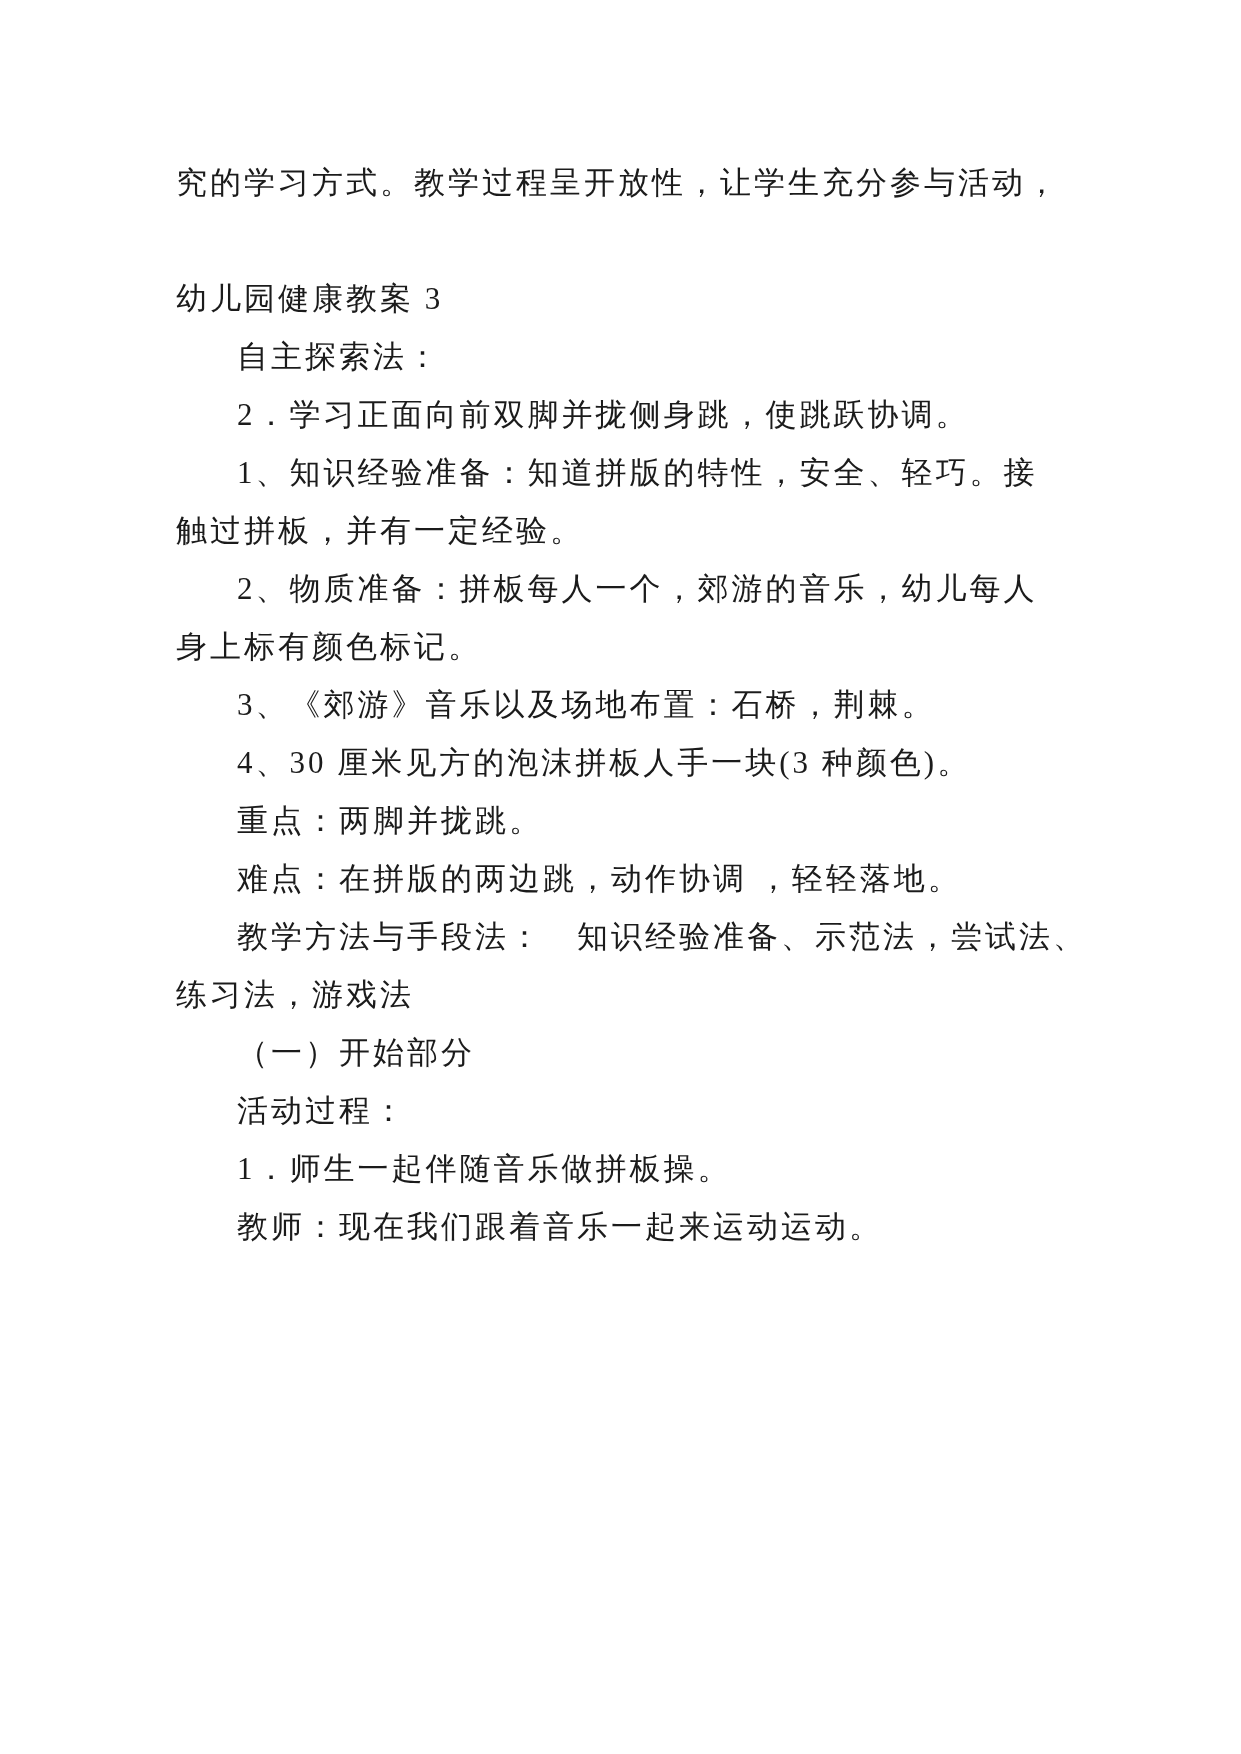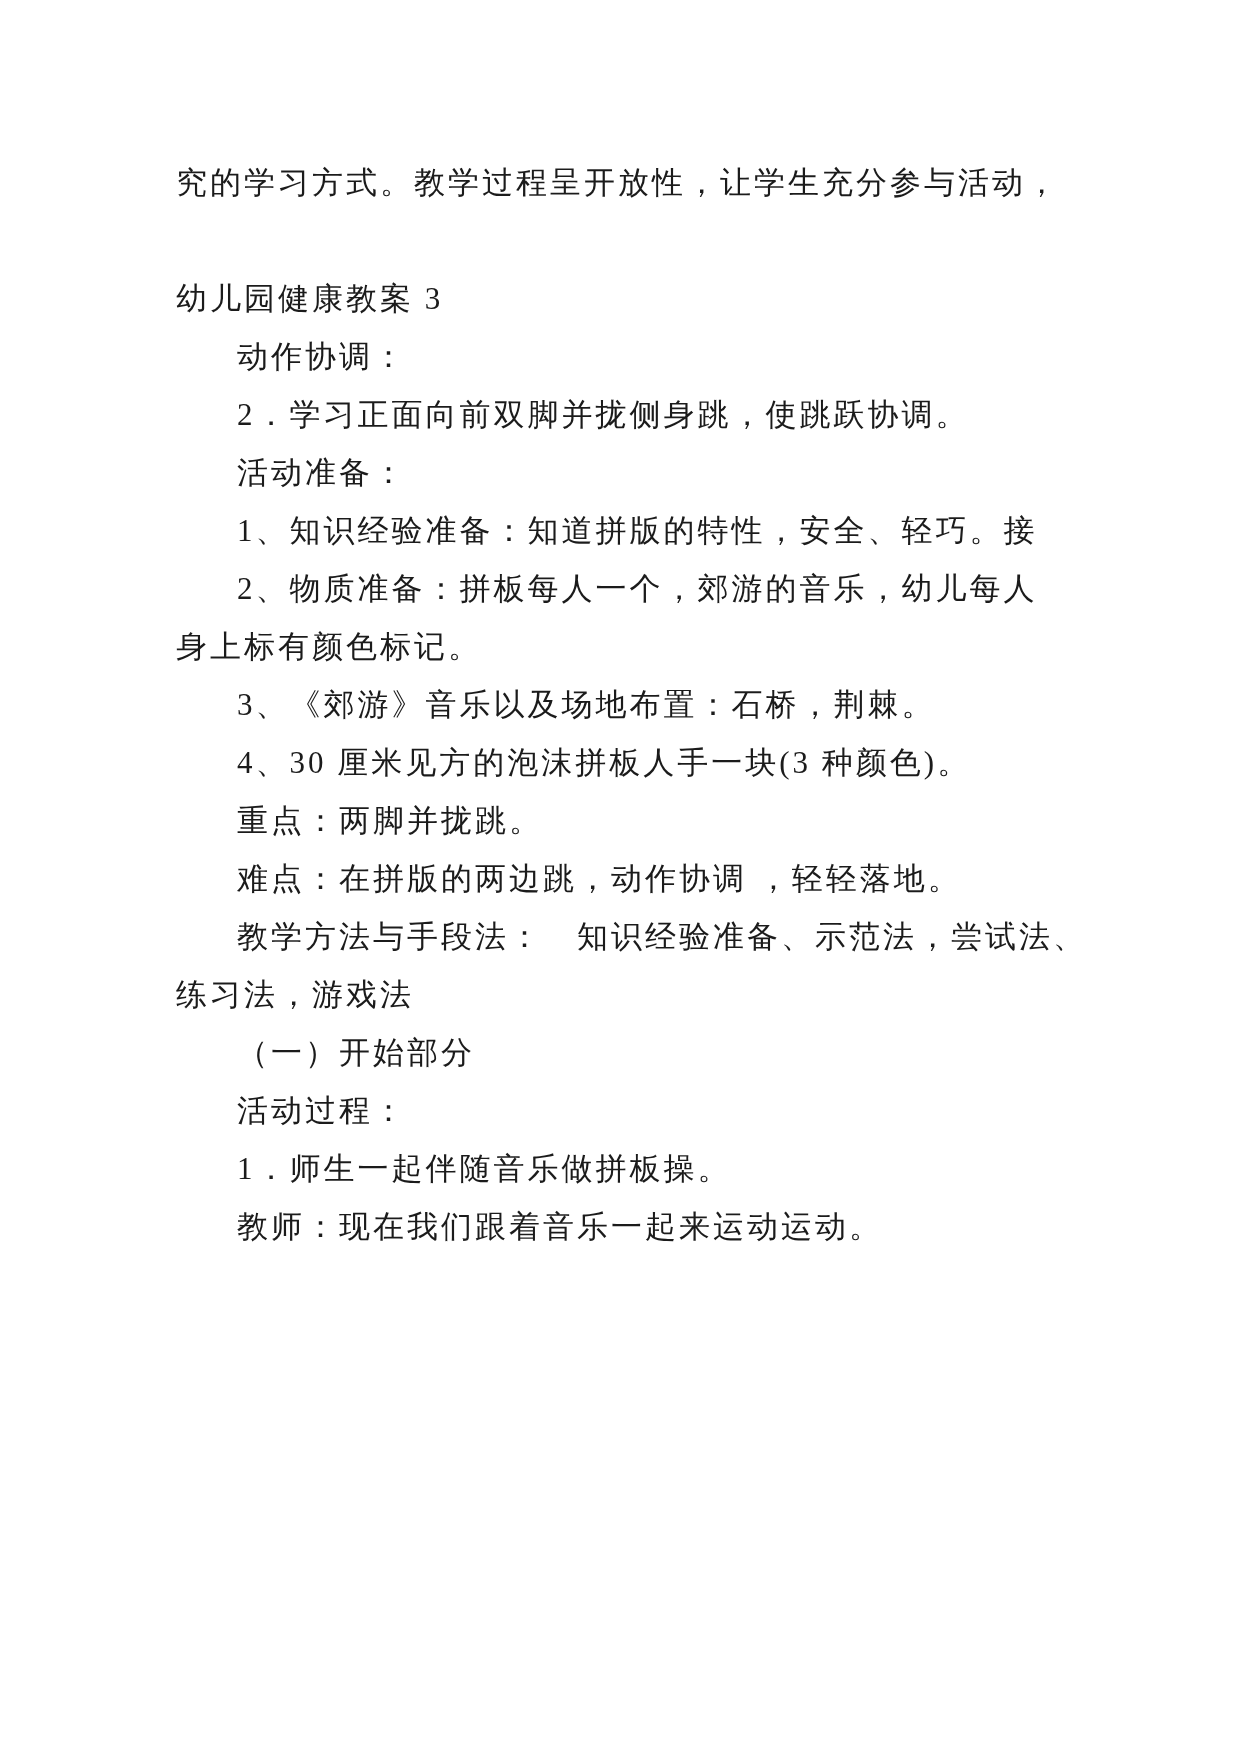--- a/index.html
+++ b/index.html
@@ -35,24 +35,24 @@
   }
 </style>
 </head>
 <body>
 
 <div class="page" style="background: rgb(255, 255, 255);">
   <div class="content" id="content" style="color: rgb(27, 27, 27);">
       <div class="line">究的学习方式。教学过程呈开放性，让学生充分参与活动，</div>
       <div class="line"></div>
       <div class="line">幼儿园健康教案 3</div>
-      <div class="line indent">动作协调：</div>
+      <div class="line indent">自主探索法：</div>
       <div class="line indent">2．学习正面向前双脚并拢侧身跳，使跳跃协调。</div>
-      <div class="line indent">活动准备：</div>
       <div class="line indent">1、知识经验准备：知道拼版的特性，安全、轻巧。接</div>
+      <div class="line">触过拼板，并有一定经验。</div>
       <div class="line indent">2、物质准备：拼板每人一个，郊游的音乐，幼儿每人</div>
       <div class="line">身上标有颜色标记。</div>
       <div class="line indent">3、《郊游》音乐以及场地布置：石桥，荆棘。</div>
       <div class="line indent">4、30 厘米见方的泡沫拼板人手一块(3 种颜色)。</div>
       <div class="line indent">重点：两脚并拢跳。</div>
       <div class="line indent">难点：在拼版的两边跳，动作协调 ，轻轻落地。</div>
       <div class="line indent">教学方法与手段法：　知识经验准备、示范法，尝试法、</div>
       <div class="line">练习法，游戏法</div>
       <div class="line indent">（一）开始部分</div>
       <div class="line indent">活动过程：</div>

